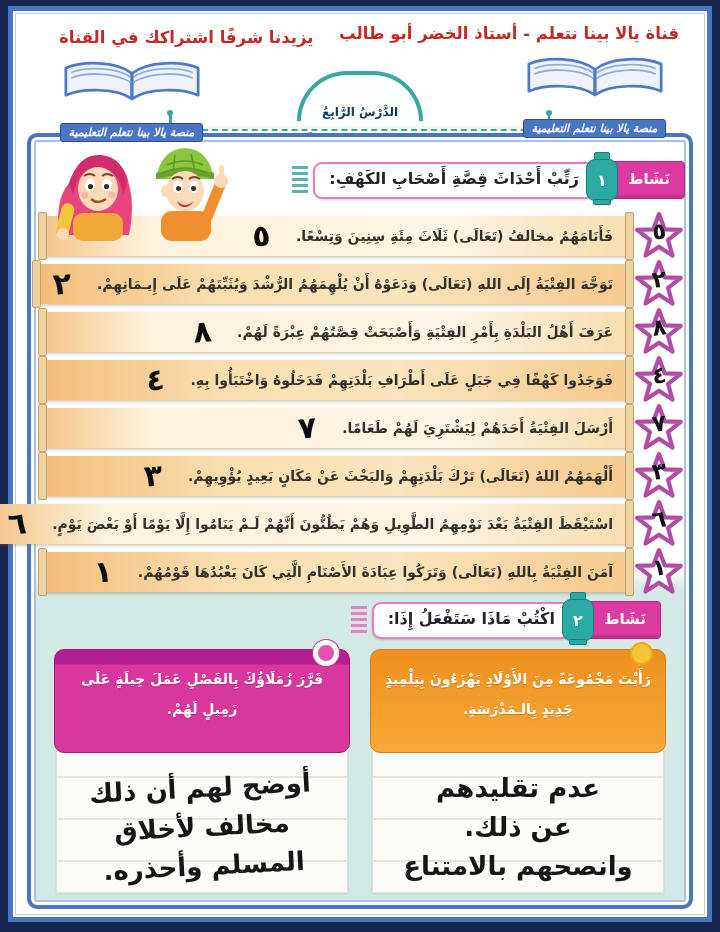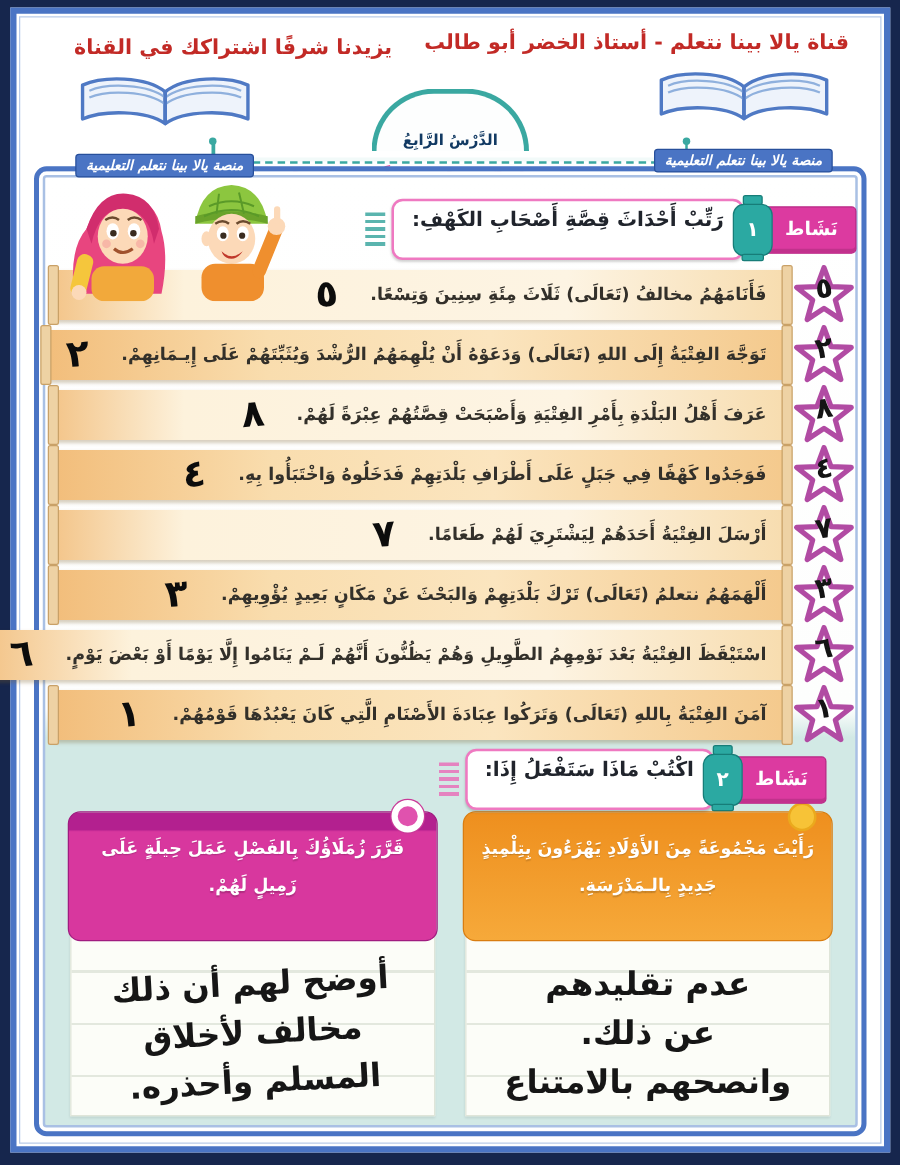--- a/index.html
+++ b/index.html
@@ -67,21 +67,21 @@
     content:"";position:absolute;top:-8px;left:50%;transform:translateX(-50%);
     width:14px;height:6px;background:#2ba9a2;border:1px solid #177d78;border-radius:2px;
   }
   .lantern::after{
     content:"";position:absolute;bottom:-5px;left:50%;transform:translateX(-50%);
     width:16px;height:4px;background:#2ba9a2;border:1px solid #177d78;border-radius:2px;
   }
   .lantern-num{color:#fff;font-weight:bold;font-size:16px;}
   .prompt-box{
     background:#fff;border:2px solid #ef79c1;border-radius:9px;
-    padding:5px 14px 21px;font-size:16px;font-weight:bold;color:#20242c;
+    padding:5px 14px 9px;font-size:16px;font-weight:bold;color:#20242c;
     white-space:nowrap;box-shadow:0 1px 2px rgba(0,0,0,.18);
   }
   .stripes{width:16px;height:28px;margin-inline-start:5px;
     background:repeating-linear-gradient(180deg,#5ab4ae 0 2.5px,transparent 2.5px 6px);}
   .stripes.pink{background:repeating-linear-gradient(180deg,#e583c0 0 2.5px,transparent 2.5px 6px);}
   
   .rows{position:absolute;top:78px;left:10px;right:2px;z-index:2;}
   .row{display:flex;direction:rtl;align-items:center;margin-bottom:7px;height:41px;}
   .star-wrap{width:56px;flex:none;position:relative;display:flex;justify-content:center;align-items:center;}
   .star-num{position:absolute;top:6px;left:0;right:0;text-align:center;
@@ -293,21 +293,21 @@
       </div>
 
       <div class="row">
         <div class="star-wrap">
           <svg width="48" height="48" viewBox="0 0 46 46">
               <polygon points="23,2 28.4,16.6 43.9,17.2 31.7,26.8 35.9,41.8 23,33.2 10.1,41.8 14.3,26.8 2.1,17.2 17.6,16.6" fill="#fff" stroke="#b14ba3" stroke-width="4" stroke-linejoin="round"></polygon>
             </svg>
           <span class="star-num">٣</span>
         </div>
         <div class="banner">
-          <span class="row-text">أَلْهَمَهُمُ نتعلمُ (تَعَالَى) تَرْكَ بَلْدَتِهِمْ وَالبَحْثَ عَنْ مَكَانٍ بَعِيدٍ يُؤْوِيهِمْ.</span>
+          <span class="row-text">أَلْهَمَهُمُ اللهُ (تَعَالَى) تَرْكَ بَلْدَتِهِمْ وَالبَحْثَ عَنْ مَكَانٍ بَعِيدٍ يُؤْوِيهِمْ.</span>
           <span class="row-answer">٣</span>
         </div>
       </div>
 
       <div class="row">
         <div class="star-wrap">
           <svg width="48" height="48" viewBox="0 0 46 46">
               <polygon points="23,2 28.4,16.6 43.9,17.2 31.7,26.8 35.9,41.8 23,33.2 10.1,41.8 14.3,26.8 2.1,17.2 17.6,16.6" fill="#fff" stroke="#b14ba3" stroke-width="4" stroke-linejoin="round"></polygon>
             </svg>
           <span class="star-num">٦</span>

